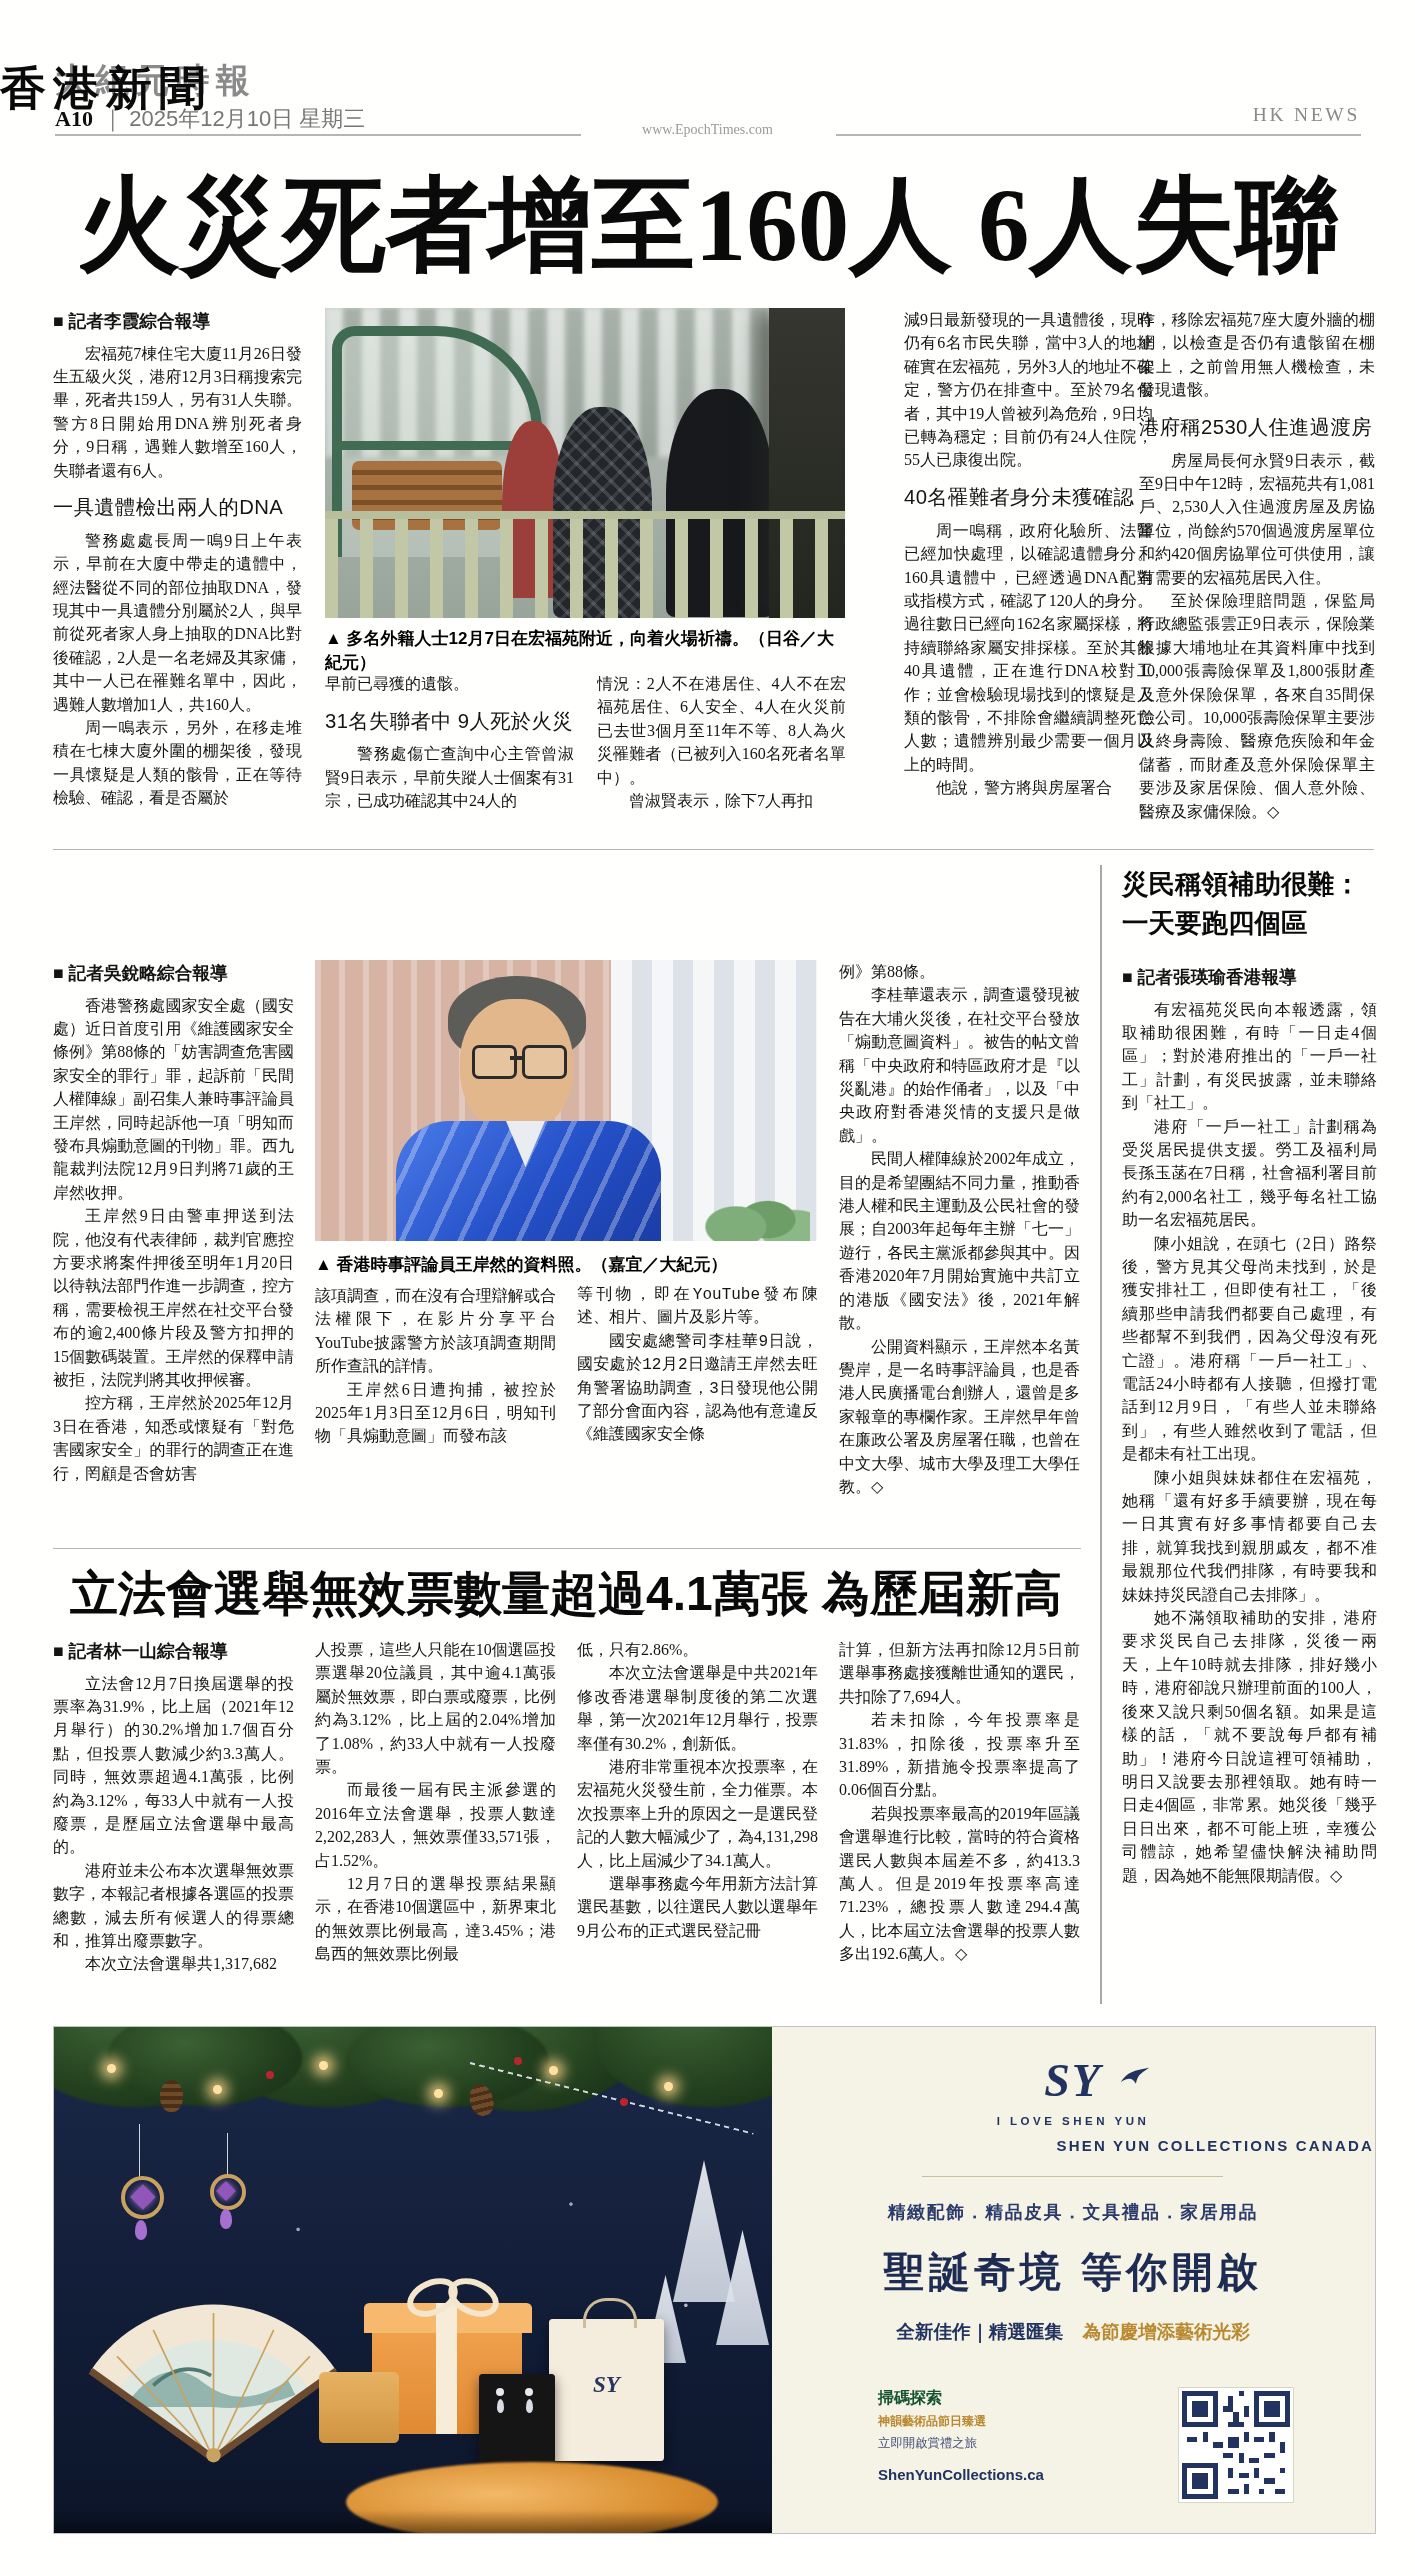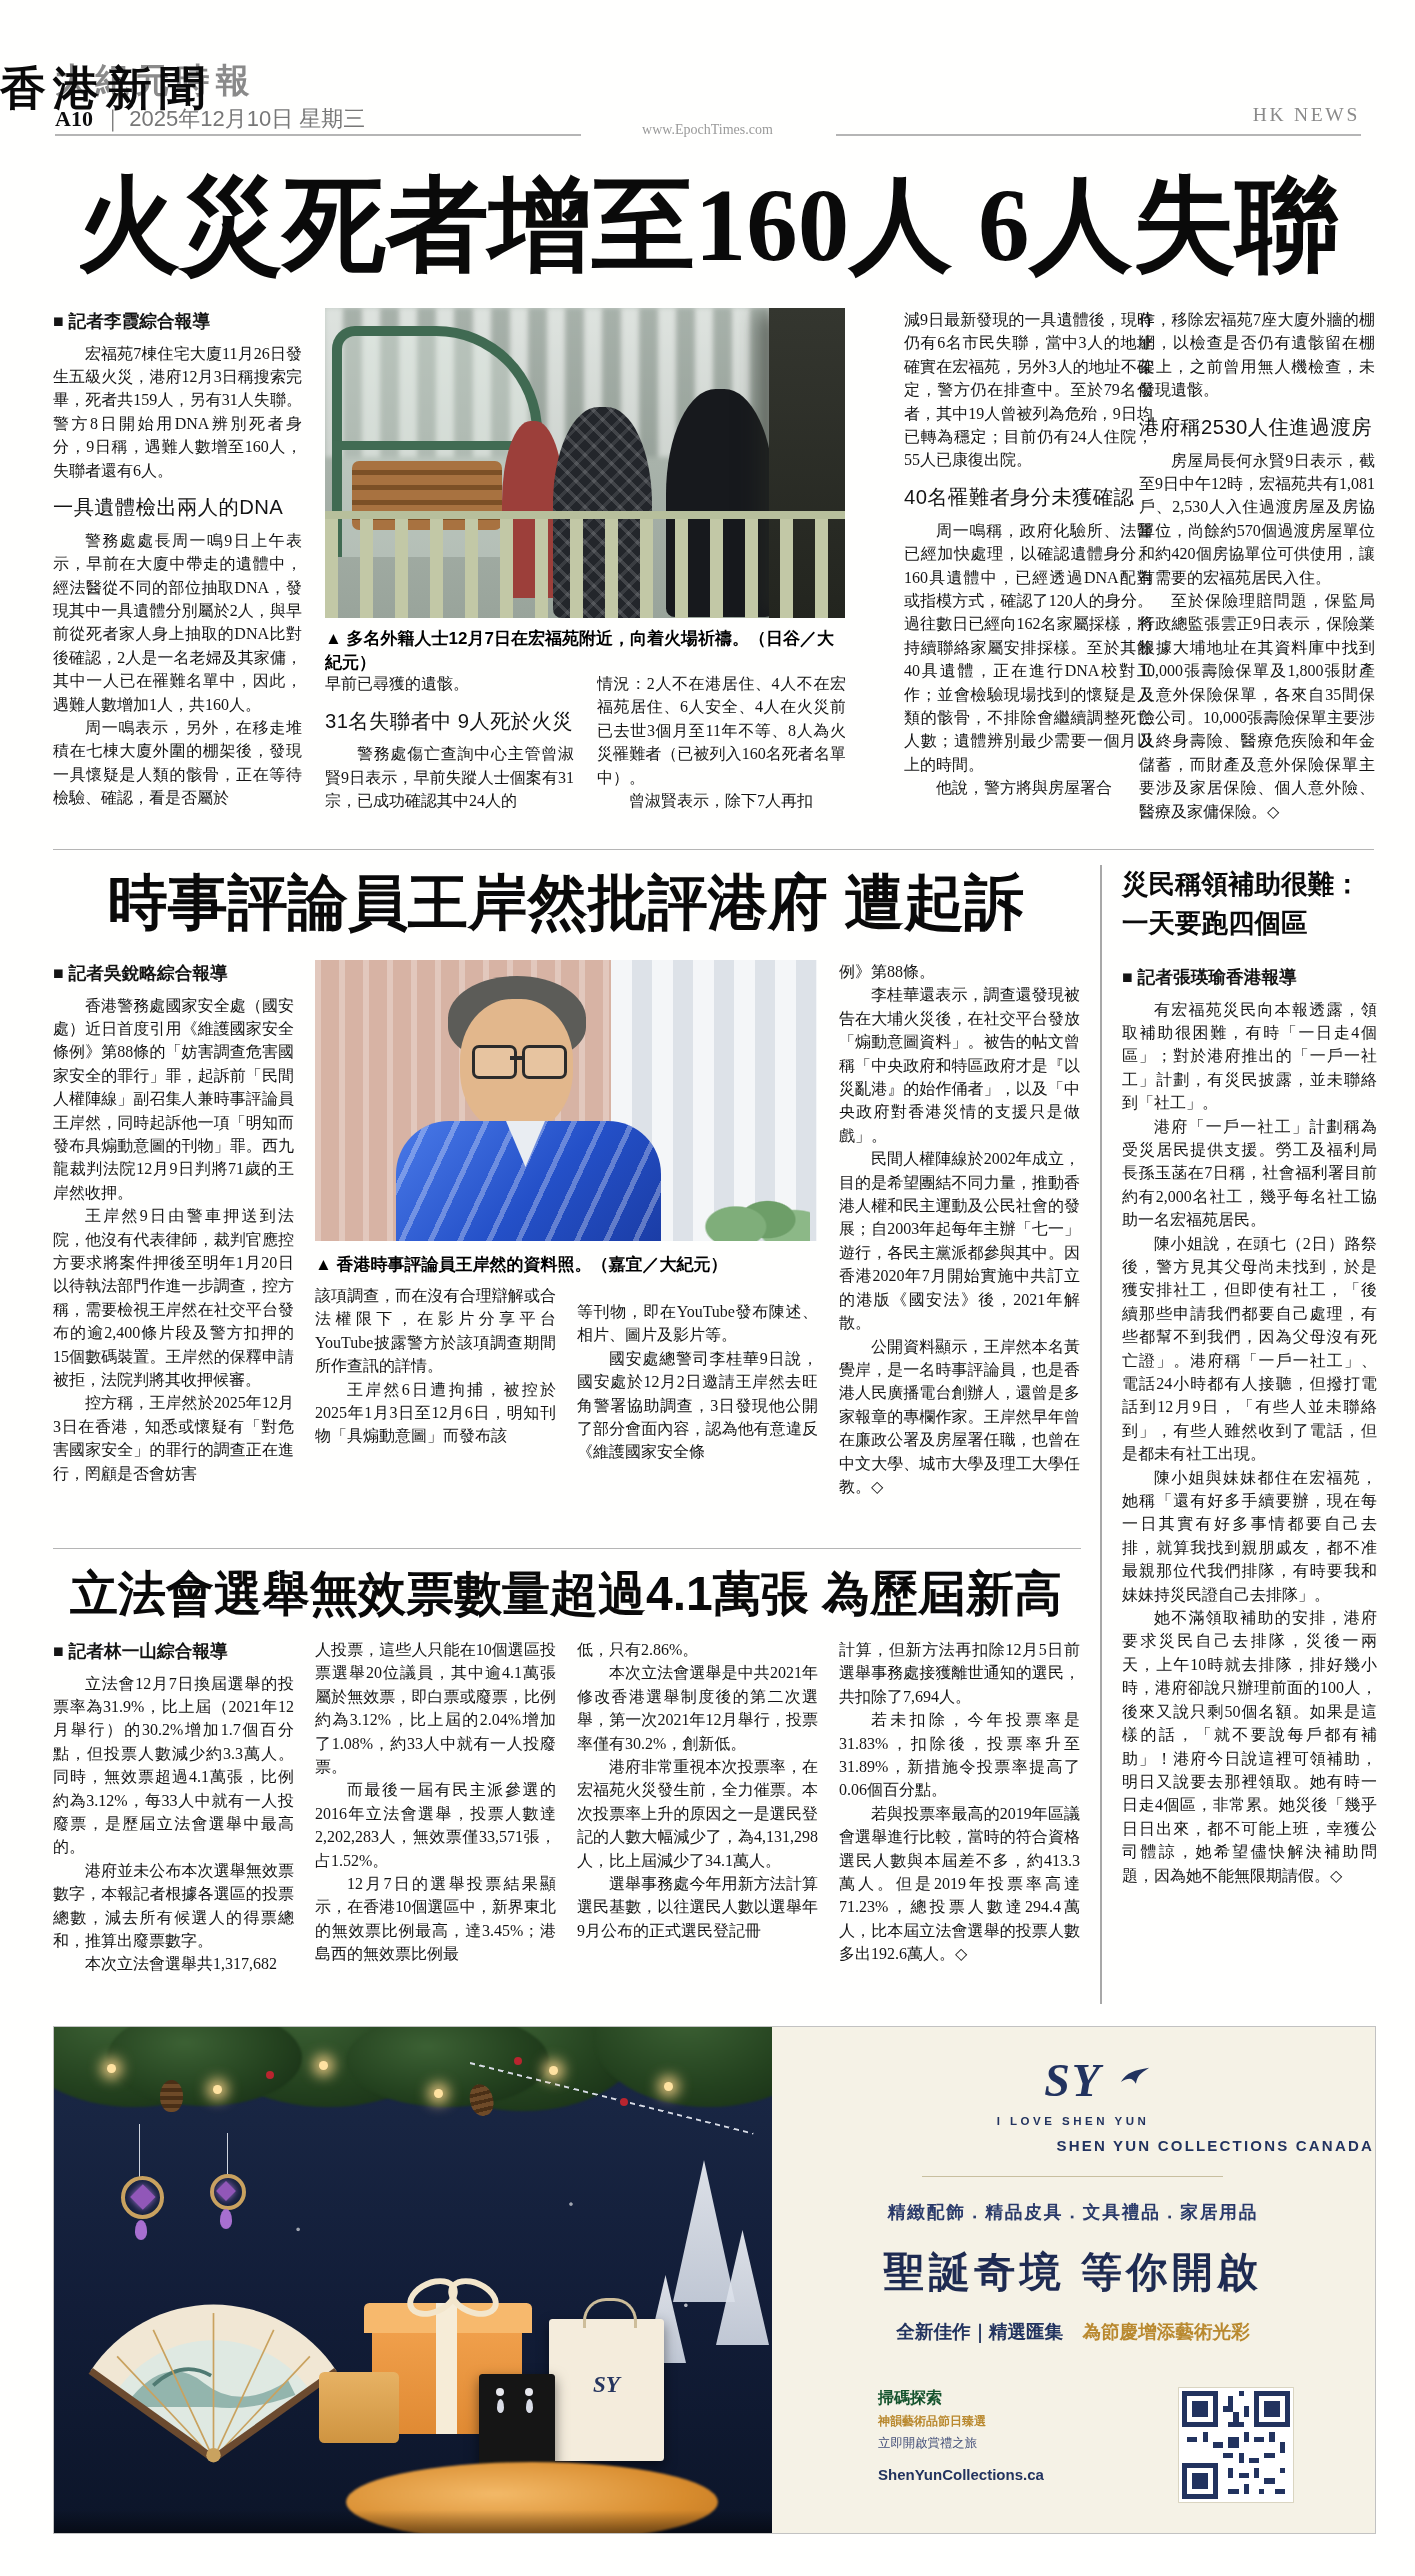--- a/index.html
+++ b/index.html
@@ -161,21 +161,20 @@
     </div>
   <div class="abs col" style="left:1139px;top:308px;width:236px;height:539px;">
       <p class="pc">作，移除宏福苑7座大廈外牆的棚網，以檢查是否仍有遺骸留在棚架上，之前曾用無人機檢查，未發現遺骸。</p>
       <p class="sub">港府稱2530人住進過渡房</p>
       <p class="p">房屋局長何永賢9日表示，截至9日中午12時，宏福苑共有1,081戶、2,530人入住過渡房屋及房協單位，尚餘約570個過渡房屋單位和約420個房協單位可供使用，讓有需要的宏福苑居民入住。</p>
       <p class="p">至於保險理賠問題，保監局行政總監張雲正9日表示，保險業根據大埔地址在其資料庫中找到10,000張壽險保單及1,800張財產及意外保險保單，各來自35間保險公司。10,000張壽險保單主要涉及終身壽險、醫療危疾險和年金儲蓄，而財產及意外保險保單主要涉及家居保險、個人意外險、醫療及家傭保險。◇</p>
     </div>
 
   <div class="abs hrule" style="left:53px;top:849px;width:1321px;height:0.9px;"></div>
 
-  <div class="abs headline2">時事評論員王岸然批評港府 遭起訴</div>
 
   <div class="abs col" style="left:53px;top:960px;width:241px;height:577px;">
       <p class="byline">■ 記者吳銳略綜合報導</p>
       <p class="p">香港警務處國家安全處（國安處）近日首度引用《維護國家安全條例》第88條的「妨害調查危害國家安全的罪行」罪，起訴前「民間人權陣線」副召集人兼時事評論員王岸然，同時起訴他一項「明知而發布具煽動意圖的刊物」罪。西九龍裁判法院12月9日判將71歲的王岸然收押。</p>
       <p class="p">王岸然9日由警車押送到法院，他沒有代表律師，裁判官應控方要求將案件押後至明年1月20日以待執法部門作進一步調查，控方稱，需要檢視王岸然在社交平台發布的逾2,400條片段及警方扣押的15個數碼裝置。王岸然的保釋申請被拒，法院判將其收押候審。</p>
       <p class="p">控方稱，王岸然於2025年12月3日在香港，知悉或懷疑有「對危害國家安全」的罪行的調查正在進行，罔顧是否會妨害</p>
     </div>
 
   <div class="abs" style="left:315px;top:960px;width:502px;height:577px;overflow:hidden;">
     <div class="abs photo2" style="left:0;top:0;">
@@ -189,21 +188,21 @@
       <div class="abs p2-body"></div>
       <div class="abs p2-sheen"></div>
       <div class="abs p2-collar"></div>
       <div class="abs p2-plant"></div>
     </div>
     <div class="abs caption" style="left:0;top:285px;width:502px;">▲ 香港時事評論員王岸然的資料照。（嘉宜／大紀元）</div>
     <div class="abs col" style="left:0;top:324px;width:241px;height:253px;">
         <p class="pc">該項調查，而在沒有合理辯解或合法權限下，在影片分享平台YouTube披露警方於該項調查期間所作查訊的詳情。</p>
         <p class="p">王岸然6日遭拘捕，被控於2025年1月3日至12月6日，明知刊物「具煽動意圖」而發布該</p>
       </div>
-    <div class="abs col" style="left:262px;top:340px;width:241px;height:253px;">
+    <div class="abs col" style="left:262px;top:324px;width:241px;height:253px;font-family:Liberation Mono, monospace;">
         <p class="pc">等刊物，即在YouTube發布陳述、相片、圖片及影片等。</p>
         <p class="p">國安處總警司李桂華9日說，國安處於12月2日邀請王岸然去旺角警署協助調查，3日發現他公開了部分會面內容，認為他有意違反《維護國家安全條</p>
       </div>
   </div>
 
   <div class="abs col" style="left:839px;top:960px;width:241px;height:577px;">
       <p class="pc">例》第88條。</p>
       <p class="p">李桂華還表示，調查還發現被告在大埔火災後，在社交平台發放「煽動意圖資料」。被告的帖文曾稱「中央政府和特區政府才是『以災亂港』的始作俑者」，以及「中央政府對香港災情的支援只是做戲」。</p>
       <p class="p">民間人權陣線於2002年成立，目的是希望團結不同力量，推動香港人權和民主運動及公民社會的發展；自2003年起每年主辦「七一」遊行，各民主黨派都參與其中。因香港2020年7月開始實施中共訂立的港版《國安法》後，2021年解散。</p>
       <p class="p">公開資料顯示，王岸然本名黃覺岸，是一名時事評論員，也是香港人民廣播電台創辦人，還曾是多家報章的專欄作家。王岸然早年曾在廉政公署及房屋署任職，也曾在中文大學、城市大學及理工大學任教。◇</p>

